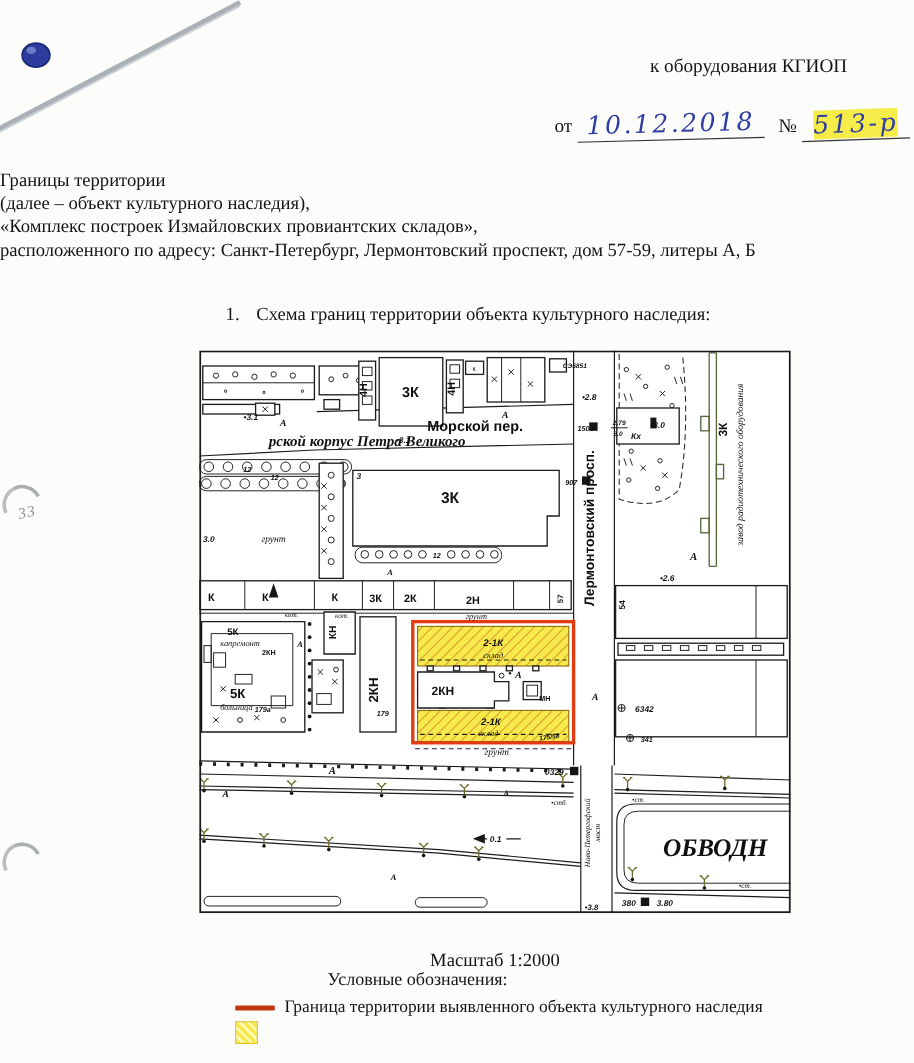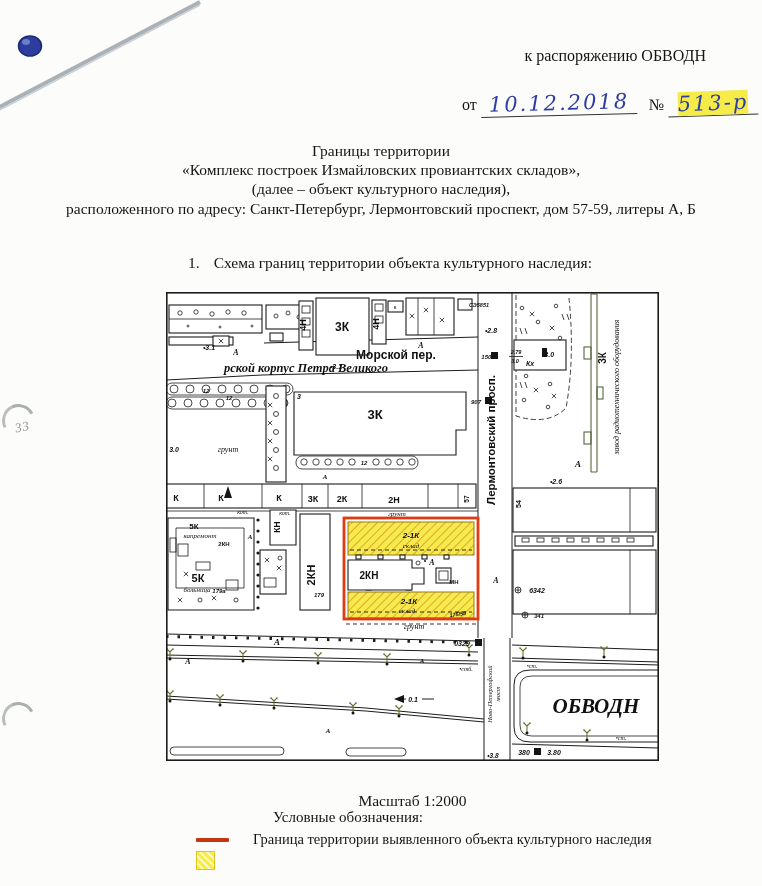--- a/index.html
+++ b/index.html
@@ -21,21 +21,21 @@
   .dateline{position:absolute;top:93px;left:462px;font-size:16px;white-space:nowrap}
   .dateline .plain{display:inline-block;vertical-align:bottom;padding-bottom:2px}
   .hand{font-family:"DejaVu Serif",serif;font-style:italic;color:#2e3da3;
     font-size:21px;letter-spacing:2px;line-height:1}
   .u1{display:inline-block;min-width:148px;text-align:center;border-bottom:1.3px solid #333;
     padding:0 4px 1px 4px;transform:rotate(-1.5deg);vertical-align:bottom}
   .u2{display:inline-block;min-width:84px;text-align:center;border-bottom:1.3px solid #333;
     padding:0 3px 1px 3px;vertical-align:bottom;transform:rotate(-2deg)}
   .hl{background:#f6ec49}
   
-  .title{position:absolute;top:141px;left:0;width:762px;text-align:center;
+  .title{position:absolute;top:141px;left:0;width:762px;
     font-size:15.5px;line-height:1.24}
   .sec{position:absolute;top:254px;left:188px;font-size:15.5px}
   .sec .num{margin-right:14px}
   
   .map-wrap{position:absolute;left:166px;top:292px;width:493px;height:469px;background:#ffffff}
   svg text.ml{font-family:"Liberation Sans",sans-serif;fill:#101010;text-anchor:middle}
   svg text.ml.b{font-weight:bold}
   svg text.ml.i{font-style:italic}
   svg text.ml.sf{font-family:"Liberation Serif",serif}
   .ln{stroke:#1c1c1c;fill:none;stroke-width:1}
@@ -46,55 +46,55 @@
   .dash2{stroke:#2a2a2a;fill:none;stroke-width:0.9;stroke-dasharray:5 3}
   .grn{stroke:#55663c;fill:none;stroke-width:1.1}
   .red-b{stroke:#e23b10;stroke-width:2.8;fill:none}
   .yb{fill:url(#hatch);stroke:#8a6a10;stroke-width:0.9}
   .blk{fill:#151515;stroke:none}
   .tick{stroke:#1c1c1c;stroke-width:3;stroke-dasharray:2.5 9;fill:none}
   .lampc{stroke:#6b6e2b;fill:none;stroke-width:1.1}
   
   .scale{position:absolute;top:792px;left:166px;width:493px;text-align:center;font-size:15.5px}
   .lg-title{position:absolute;top:809px;left:0;width:696px;text-align:center;font-size:15px}
-  .lg-row{position:absolute;left:196px;display:flex;align-items:center;gap:24px;font-size:14.5px;white-space:nowrap}
+  .lg-row{position:absolute;left:196px;display:flex;align-items:center;gap:8px;font-size:14.5px;white-space:nowrap}
   .lg-row1{top:831px}.lg-row2{top:851px}
   .sw-line{width:33px;height:4px;background:#c43710;border-radius:1px;flex:0 0 auto}
   .sw-hatch{width:17px;height:17px;flex:0 0 auto;border:1px solid #dfc31e;
     background:repeating-linear-gradient(45deg,#f7ea4c 0 3px,#fdf9bb 3px 5px)}
 </style>
 </head>
 <body>
 
 <svg class="string-svg" width="210" height="125">
   <line x1="-6" y1="110" x2="200" y2="2" stroke="#a9b1b7" stroke-width="4"></line>
   <line x1="-6" y1="113" x2="200" y2="5" stroke="#c9cfd4" stroke-width="1.5"></line>
   <ellipse cx="30" cy="46" rx="11.5" ry="10" fill="#2c3d9e" stroke="#1b2a76" stroke-width="1.5"></ellipse>
   <ellipse cx="26" cy="42" rx="4" ry="3" fill="#6d7ec9"></ellipse>
 </svg>
 
 <div class="hole hole1"></div>
 <div class="hole hole2"></div>
 <div class="margin-note">33</div>
 
 <div class="hdr">
-  <div>к распоряжению ОБВОДН</div>
+  <div>к оборудования КГИОП</div>
 </div>
 
 <div class="dateline">
   <span class="plain">от</span>
   <span class="u1"><span class="hand">10.12.2018</span></span>
   <span class="plain" style="margin-left:8px">№</span>
   <span class="u2"><span class="hand hl">513-р</span></span>
 </div>
 
 <div class="title">
   <div>Границы территории</div>
+  <div>(далее – объект культурного наследия),</div>
   <div>«Комплекс построек Измайловских провиантских складов»,</div>
-  <div>(далее – объект культурного наследия),</div>
   <div>расположенного по адресу: Санкт-Петербург, Лермонтовский проспект, дом 57-59, литеры А, Б</div>
 </div>
 
 <div class="sec">
   <span class="num">1.</span><span>Схема границ территории объекта культурного наследия:</span>
 </div>
 
 <div class="map-wrap">
 <svg viewBox="0 0 493 469" width="493" height="469">
   <defs>

